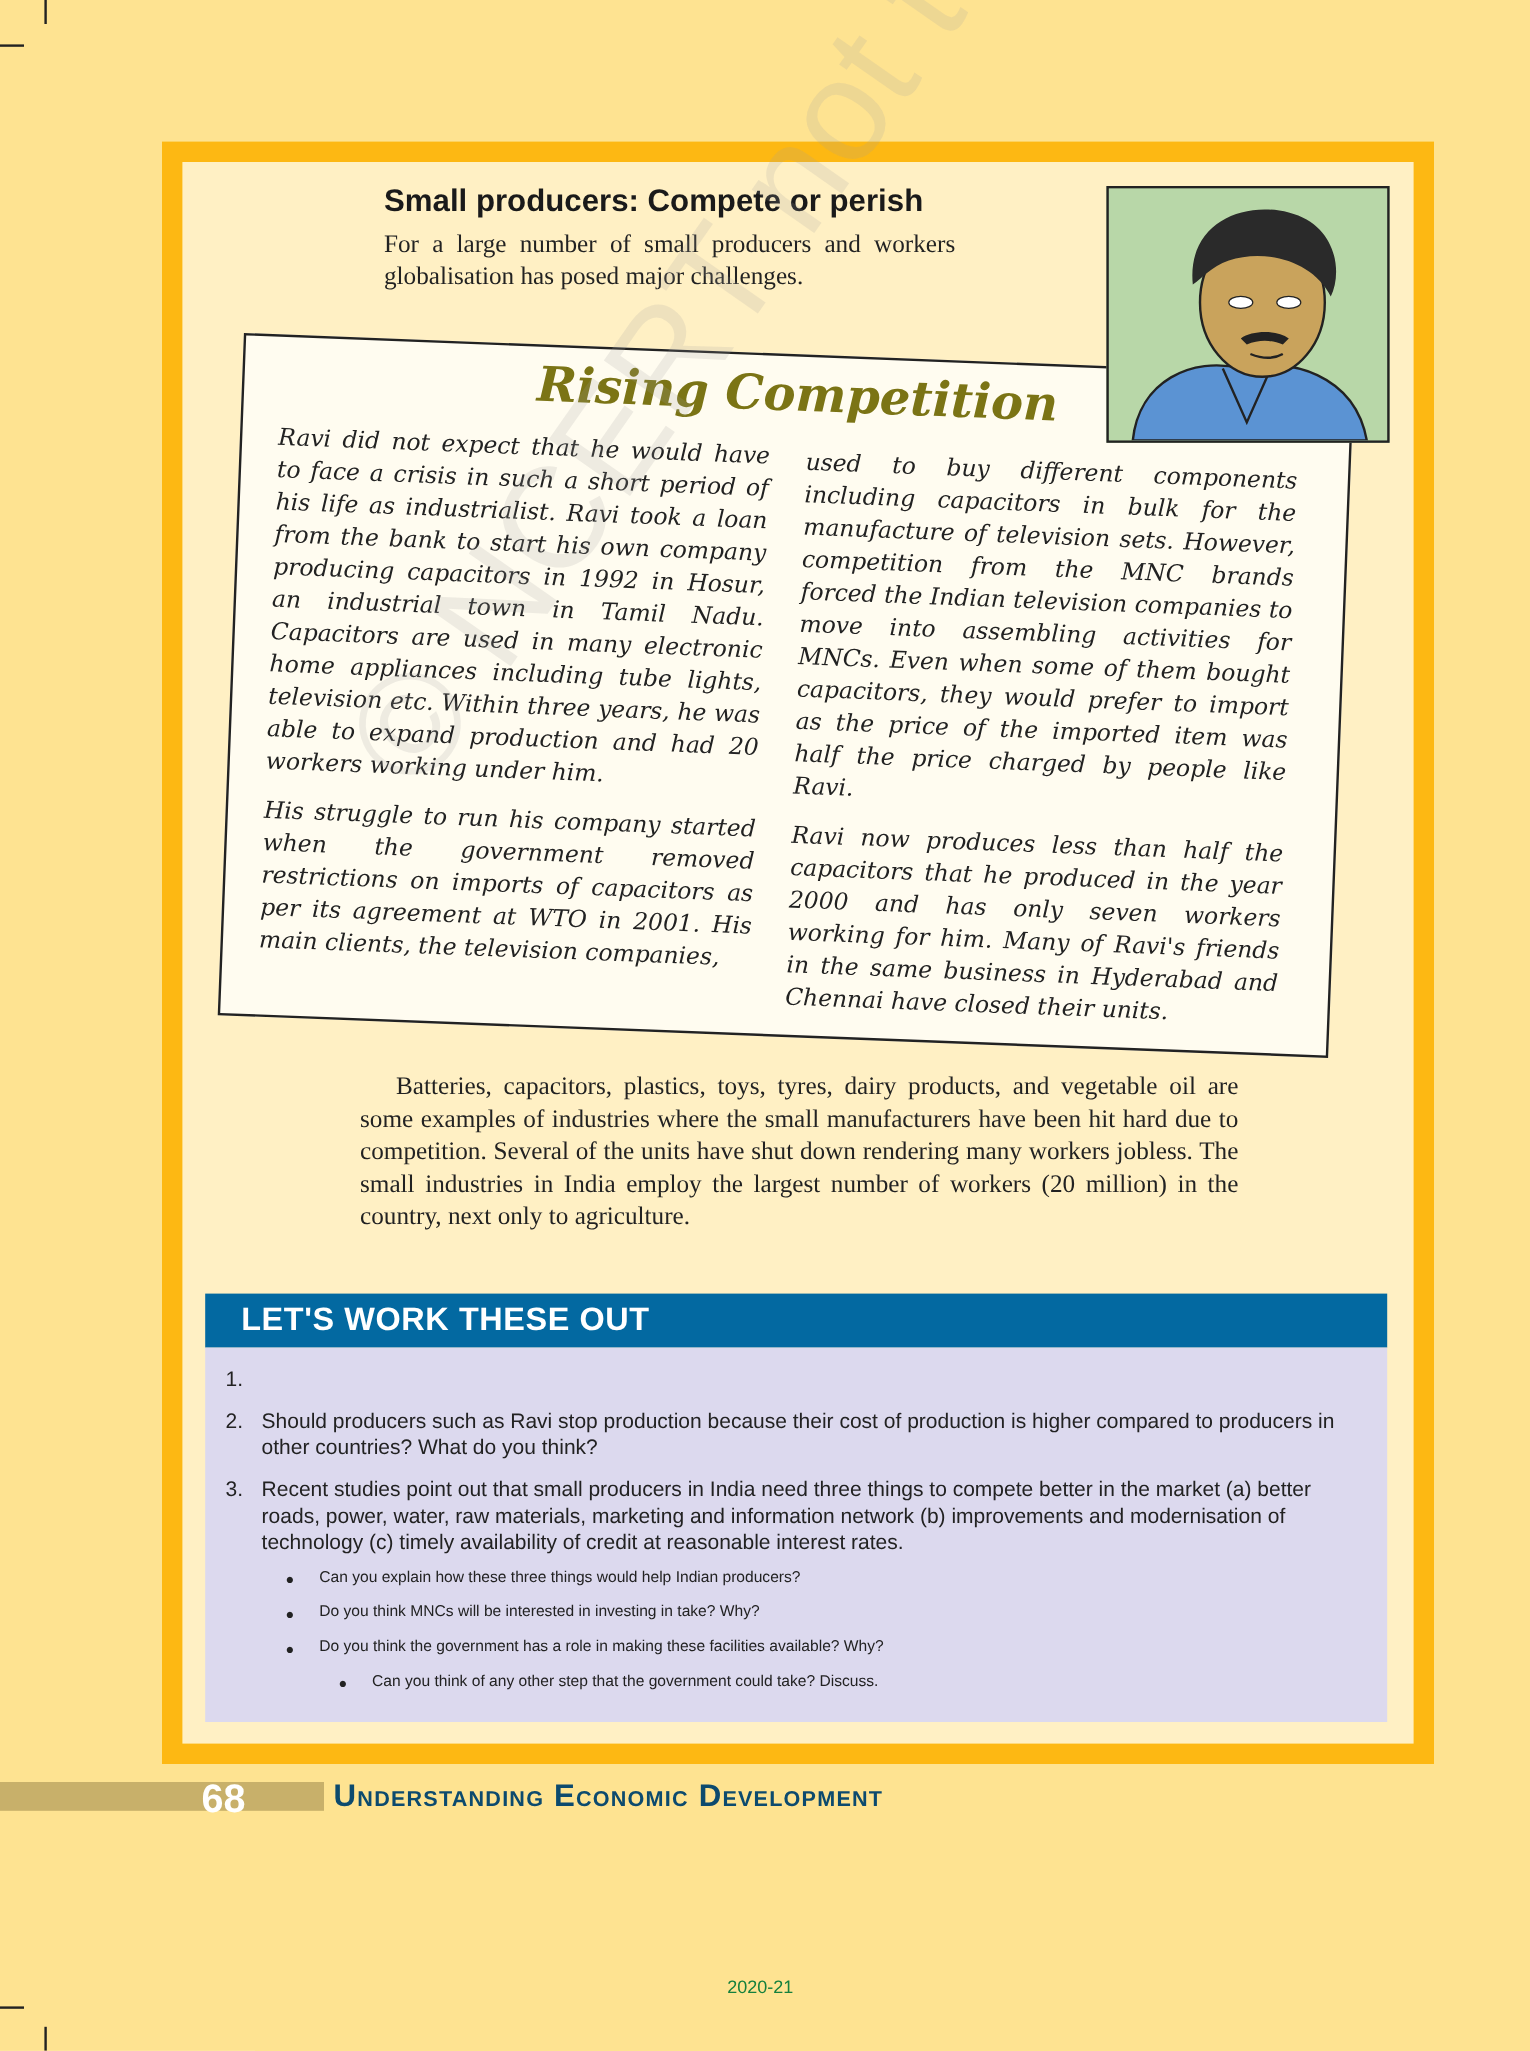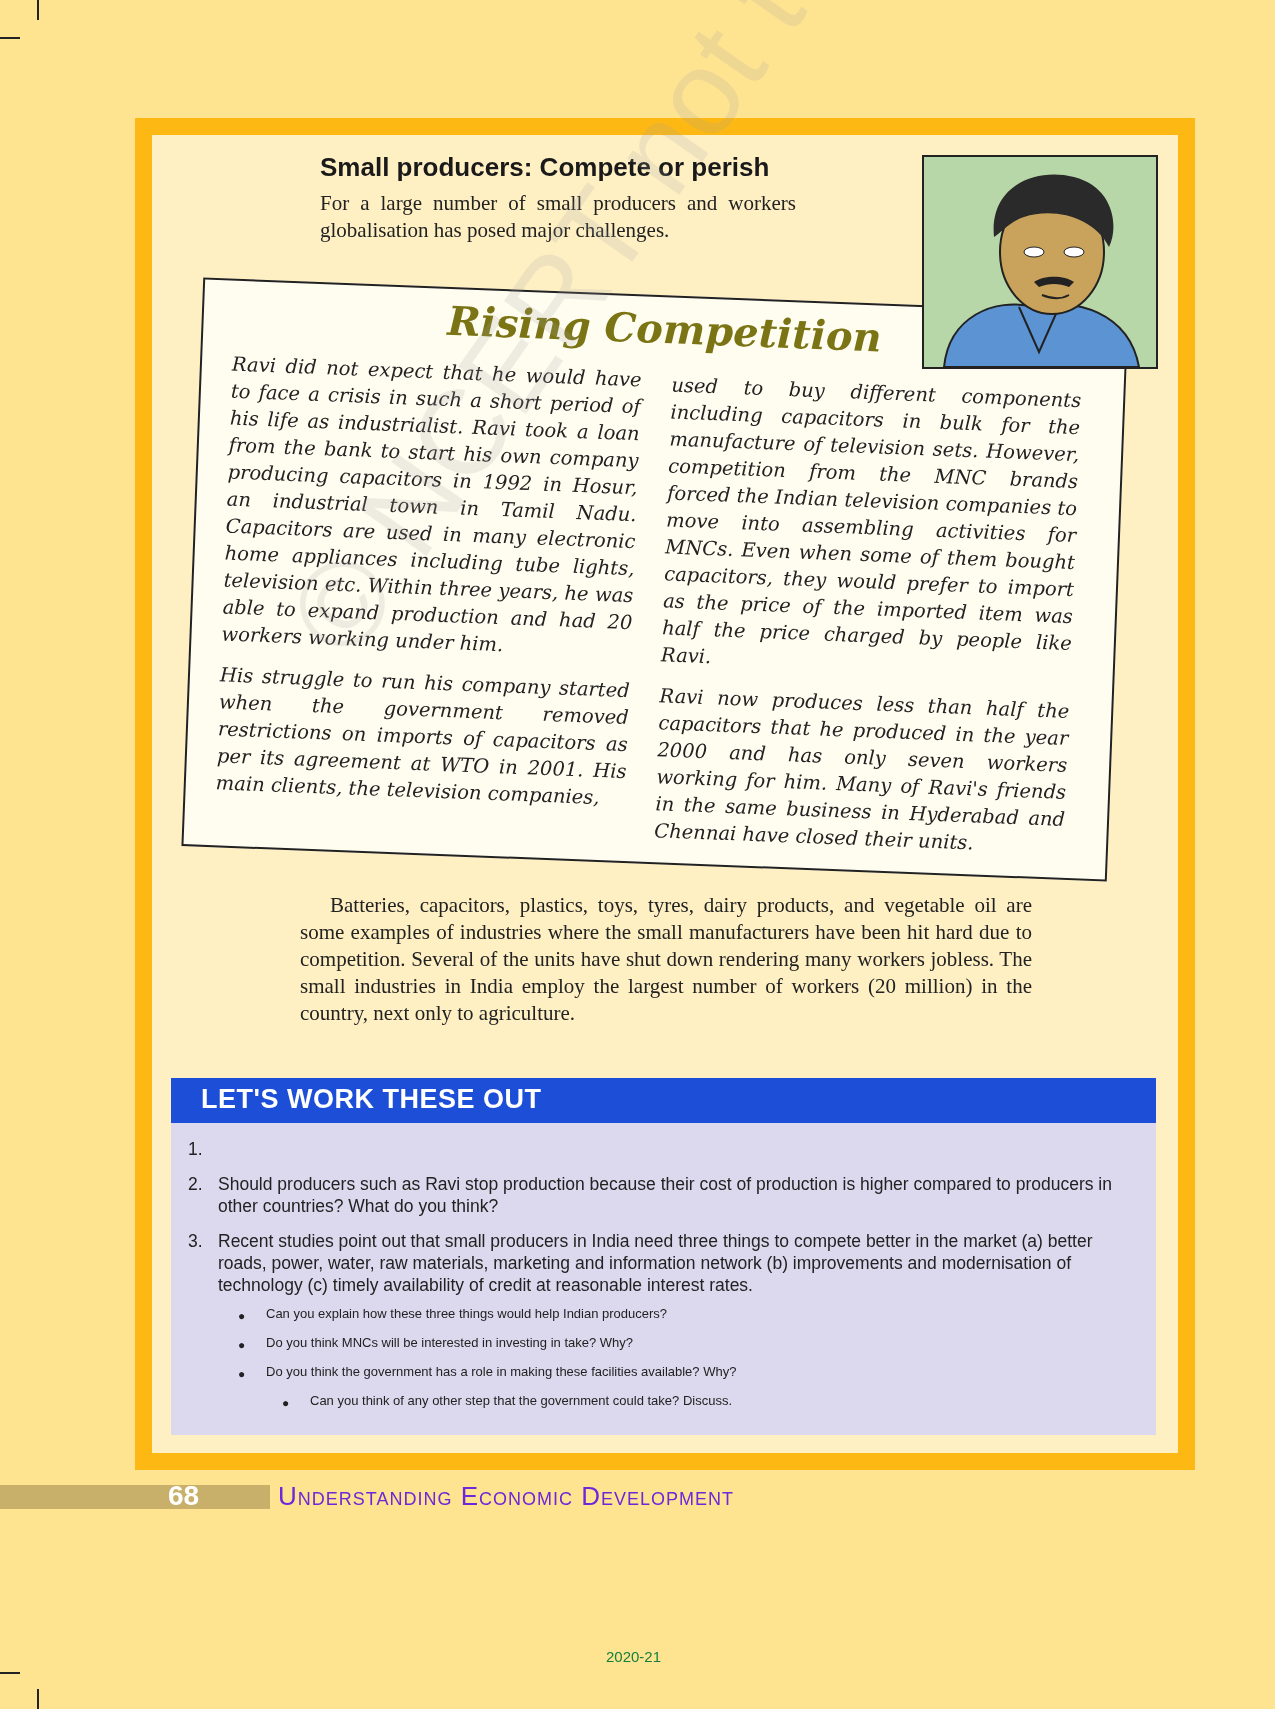--- a/index.html
+++ b/index.html
@@ -10,30 +10,30 @@
   .heading { position:absolute; left:320px; top:152px; font-family:"Liberation Sans", sans-serif; font-weight:bold; font-size:26px; color:#1a1a1a; }
   .intro { position:absolute; left:320px; top:190px; width:476px; font-family:"Liberation Serif", serif; font-size:21px; line-height:27px; color:#222; text-align:justify; }
   .portrait { position:absolute; left:922px; top:155px; width:232px; height:210px; border:2px solid #222; background:#b8d7a8; overflow:hidden; z-index:3; }
   .story { position:absolute; left:192px; top:295px; width:922px; height:565px; background:#fffcf0; border:2px solid #222; transform:rotate(2.2deg); transform-origin:center; }
   .story-title { position:absolute; left:0; right:0; top:8px; text-align:center; font-family:"DejaVu Serif", serif; font-style:italic; font-weight:bold; font-size:40px; color:#7b7415; }
   .col { position:absolute; top:70px; width:410px; font-family:"DejaVu Serif", serif; font-style:italic; font-size:19.5px; line-height:27px; color:#222; text-align:justify; }
   .col p { margin:0 0 14px 0; }
   .col-left { left:30px; }
   .col-right { left:470px; top:74px; }
   .body-para { position:absolute; left:300px; top:892px; width:732px; font-family:"Liberation Serif", serif; font-size:21px; line-height:27px; color:#222; text-align:justify; text-indent:30px; }
-  .work-head { position:absolute; left:171px; top:1078px; width:985px; height:45px; background:#1d4ed8; }
+  .work-head { position:absolute; left:171px; top:1078px; width:985px; height:45px; background:#0369a1; }
   .work-head span { position:absolute; left:30px; top:6px; font-family:"Liberation Sans", sans-serif; font-weight:bold; font-size:27px; color:#fff; letter-spacing:0.5px; }
   .work-body { position:absolute; left:171px; top:1123px; width:985px; height:312px; background:#dcd9ee; }
   .q { position:absolute; left:218px; font-family:"Liberation Sans", sans-serif; font-size:17.5px; line-height:22px; color:#222; width:910px; }
   .qnum { position:absolute; left:-30px; }
   .bullet { position:absolute; left:266px; font-family:"Liberation Sans", sans-serif; font-size:13px; color:#222; }
   .bullet::before { content:"●"; position:absolute; left:-28px; font-size:12px; top:3px; }
   .footer-bar { position:absolute; left:0; top:1485px; width:270px; height:24px; background:#c8b06a; }
-  .page-num { position:absolute; left:168px; top:1480px; font-family:"Liberation Sans", sans-serif; font-weight:bold; font-size:28px; color:#fff; }
-  .book-title { position:absolute; left:278px; top:1481px; font-family:"Liberation Sans", sans-serif; font-weight:normal; font-size:26px; color:#6d28d9; letter-spacing:1px; font-variant:small-caps; }
+  .page-num { position:absolute; left:168px; top:1480px; font-family:"Liberation Sans", sans-serif; font-weight:bold; font-size:33px; color:#fff; }
+  .book-title { position:absolute; left:278px; top:1481px; font-family:"Liberation Sans", sans-serif; font-weight:bold; font-size:26px; color:#0c4a6e; letter-spacing:1px; font-variant:small-caps; }
   .year { position:absolute; left:606px; top:1648px; font-family:"Liberation Sans", sans-serif; font-size:15px; color:#15803d; }
   .watermark { position:absolute; left:260px; top:600px; font-family:"Liberation Sans", sans-serif; font-size:120px; color:rgba(160,160,160,0.18); transform:rotate(-55deg); transform-origin:left top; white-space:nowrap; pointer-events:none; z-index:5; }
 </style>
 </head>
 <body>
 
 <div class="crop" style="left:37px;top:0;width:2px;height:20px;"></div>
 <div class="crop" style="left:0;top:37px;width:20px;height:2px;"></div>
 <div class="crop" style="left:37px;top:1689px;width:2px;height:20px;"></div>
 <div class="crop" style="left:0;top:1672px;width:20px;height:2px;"></div>

